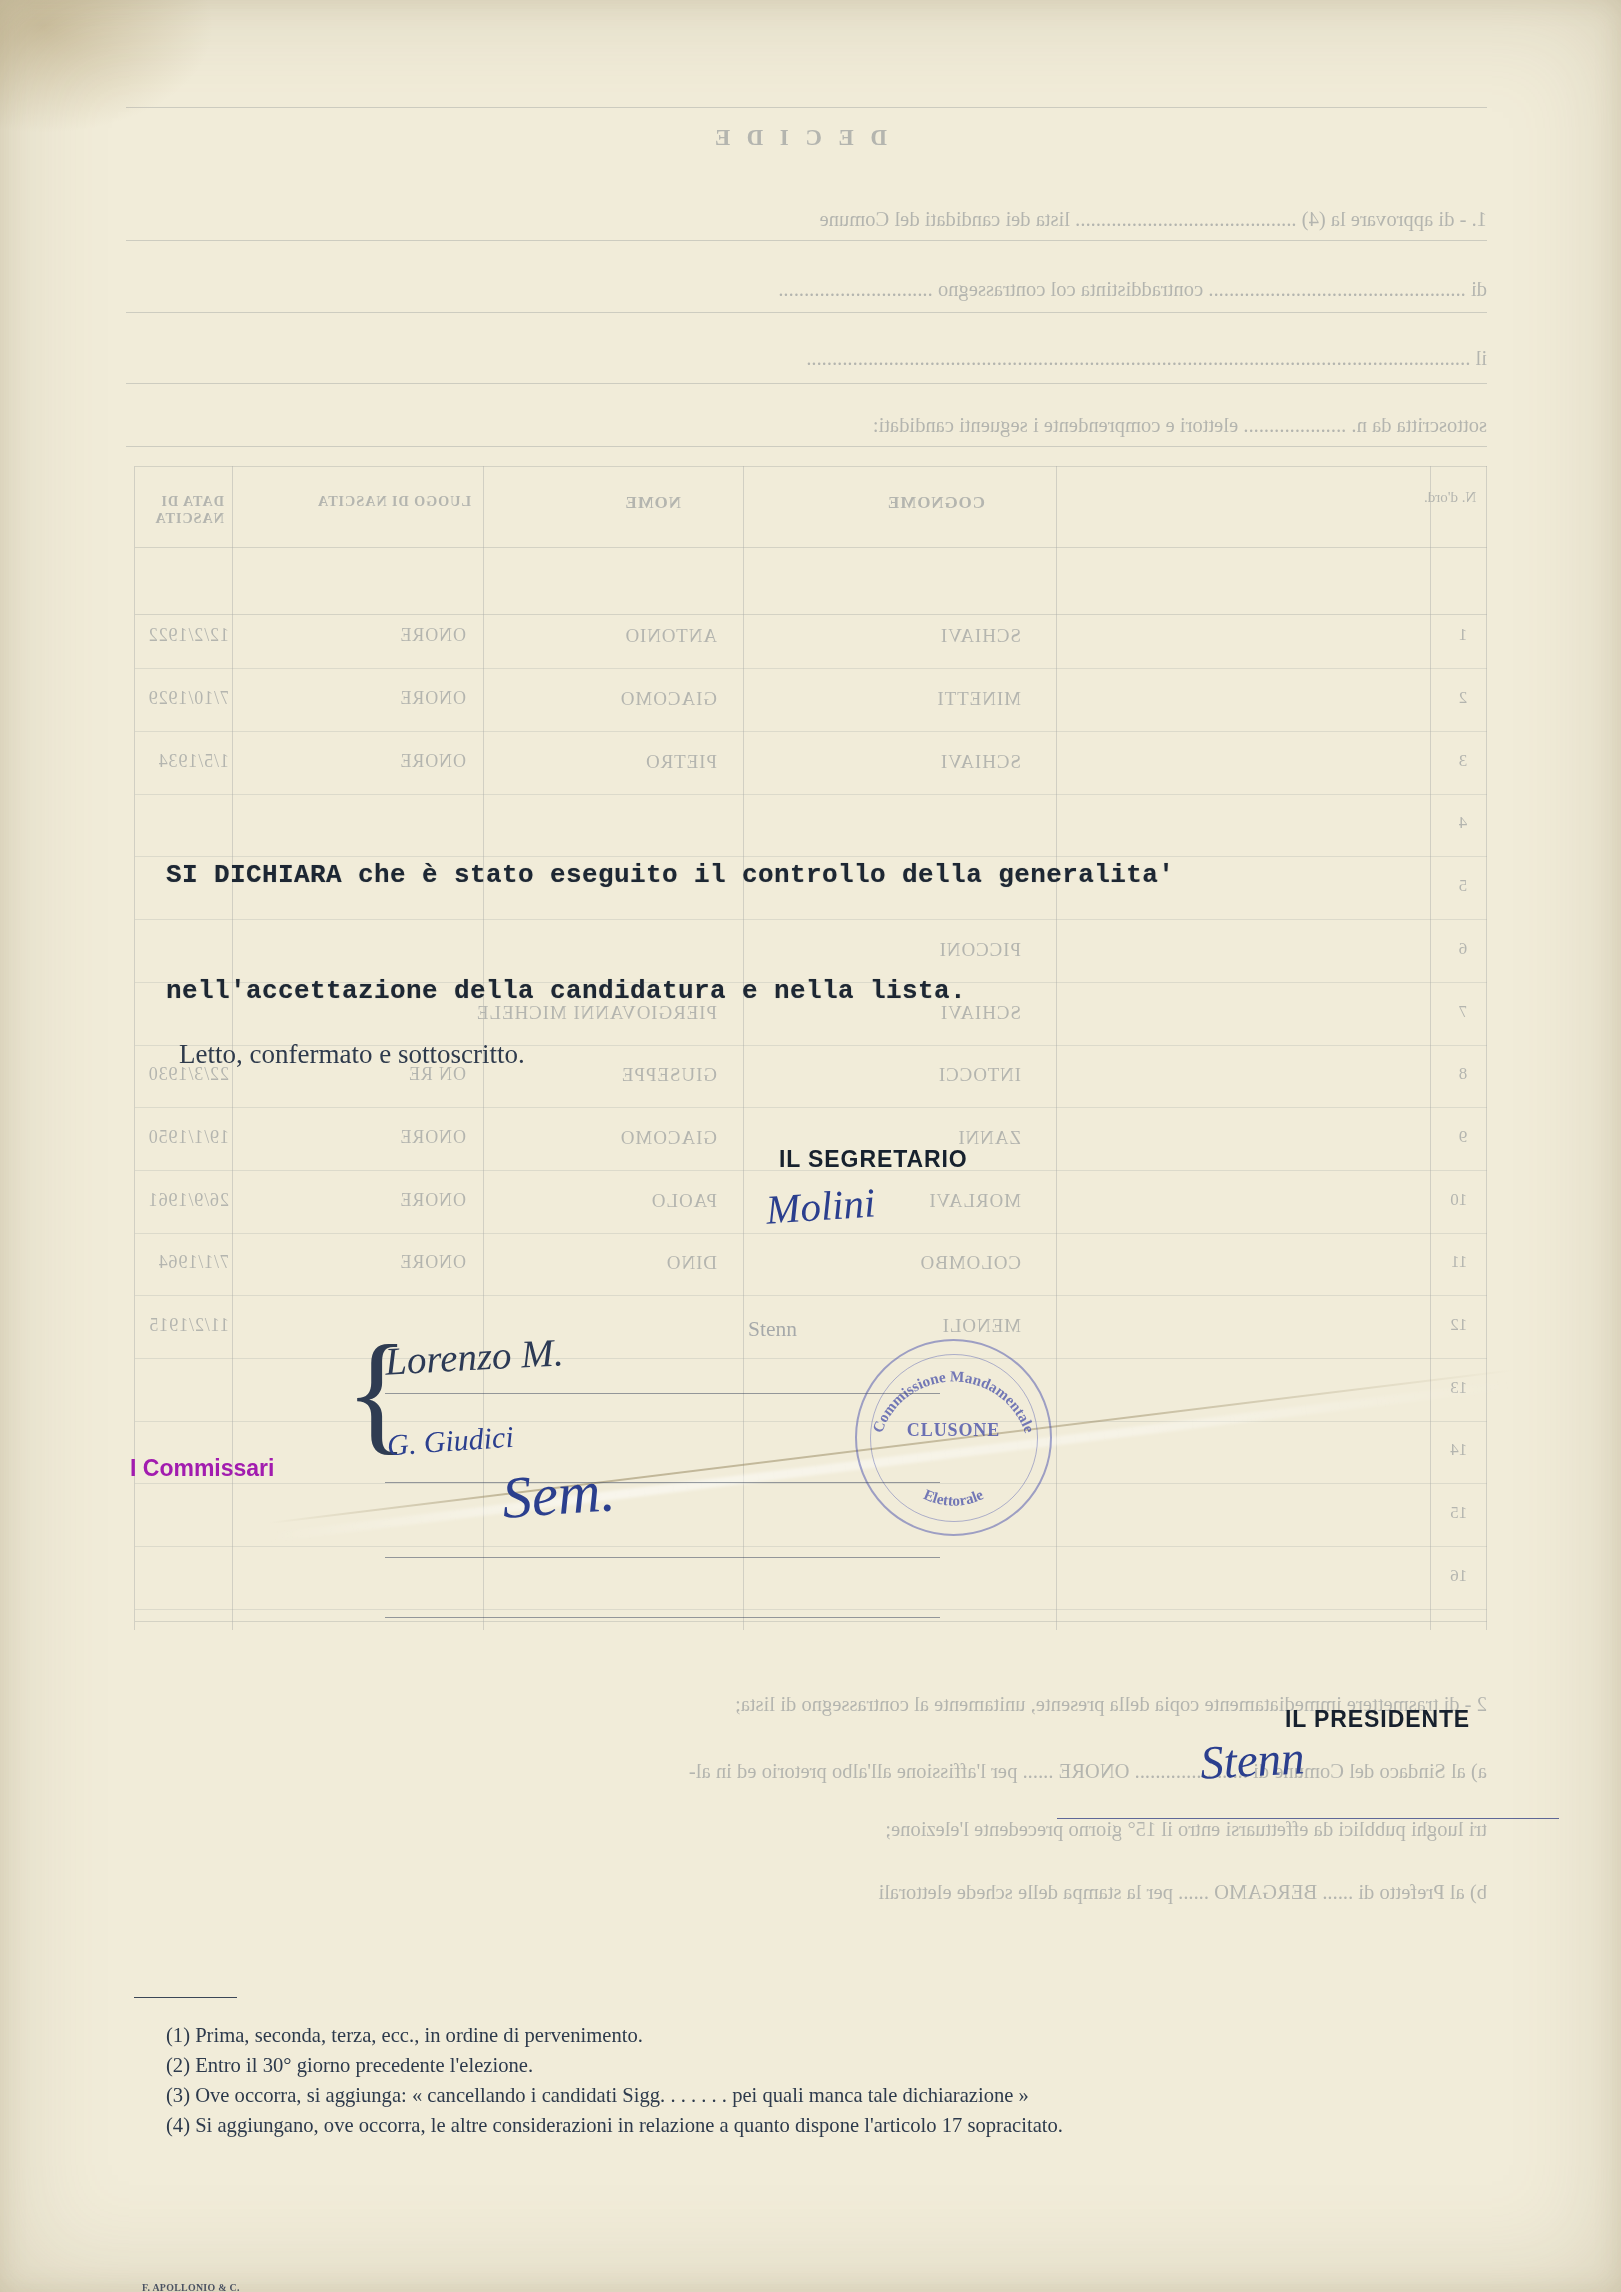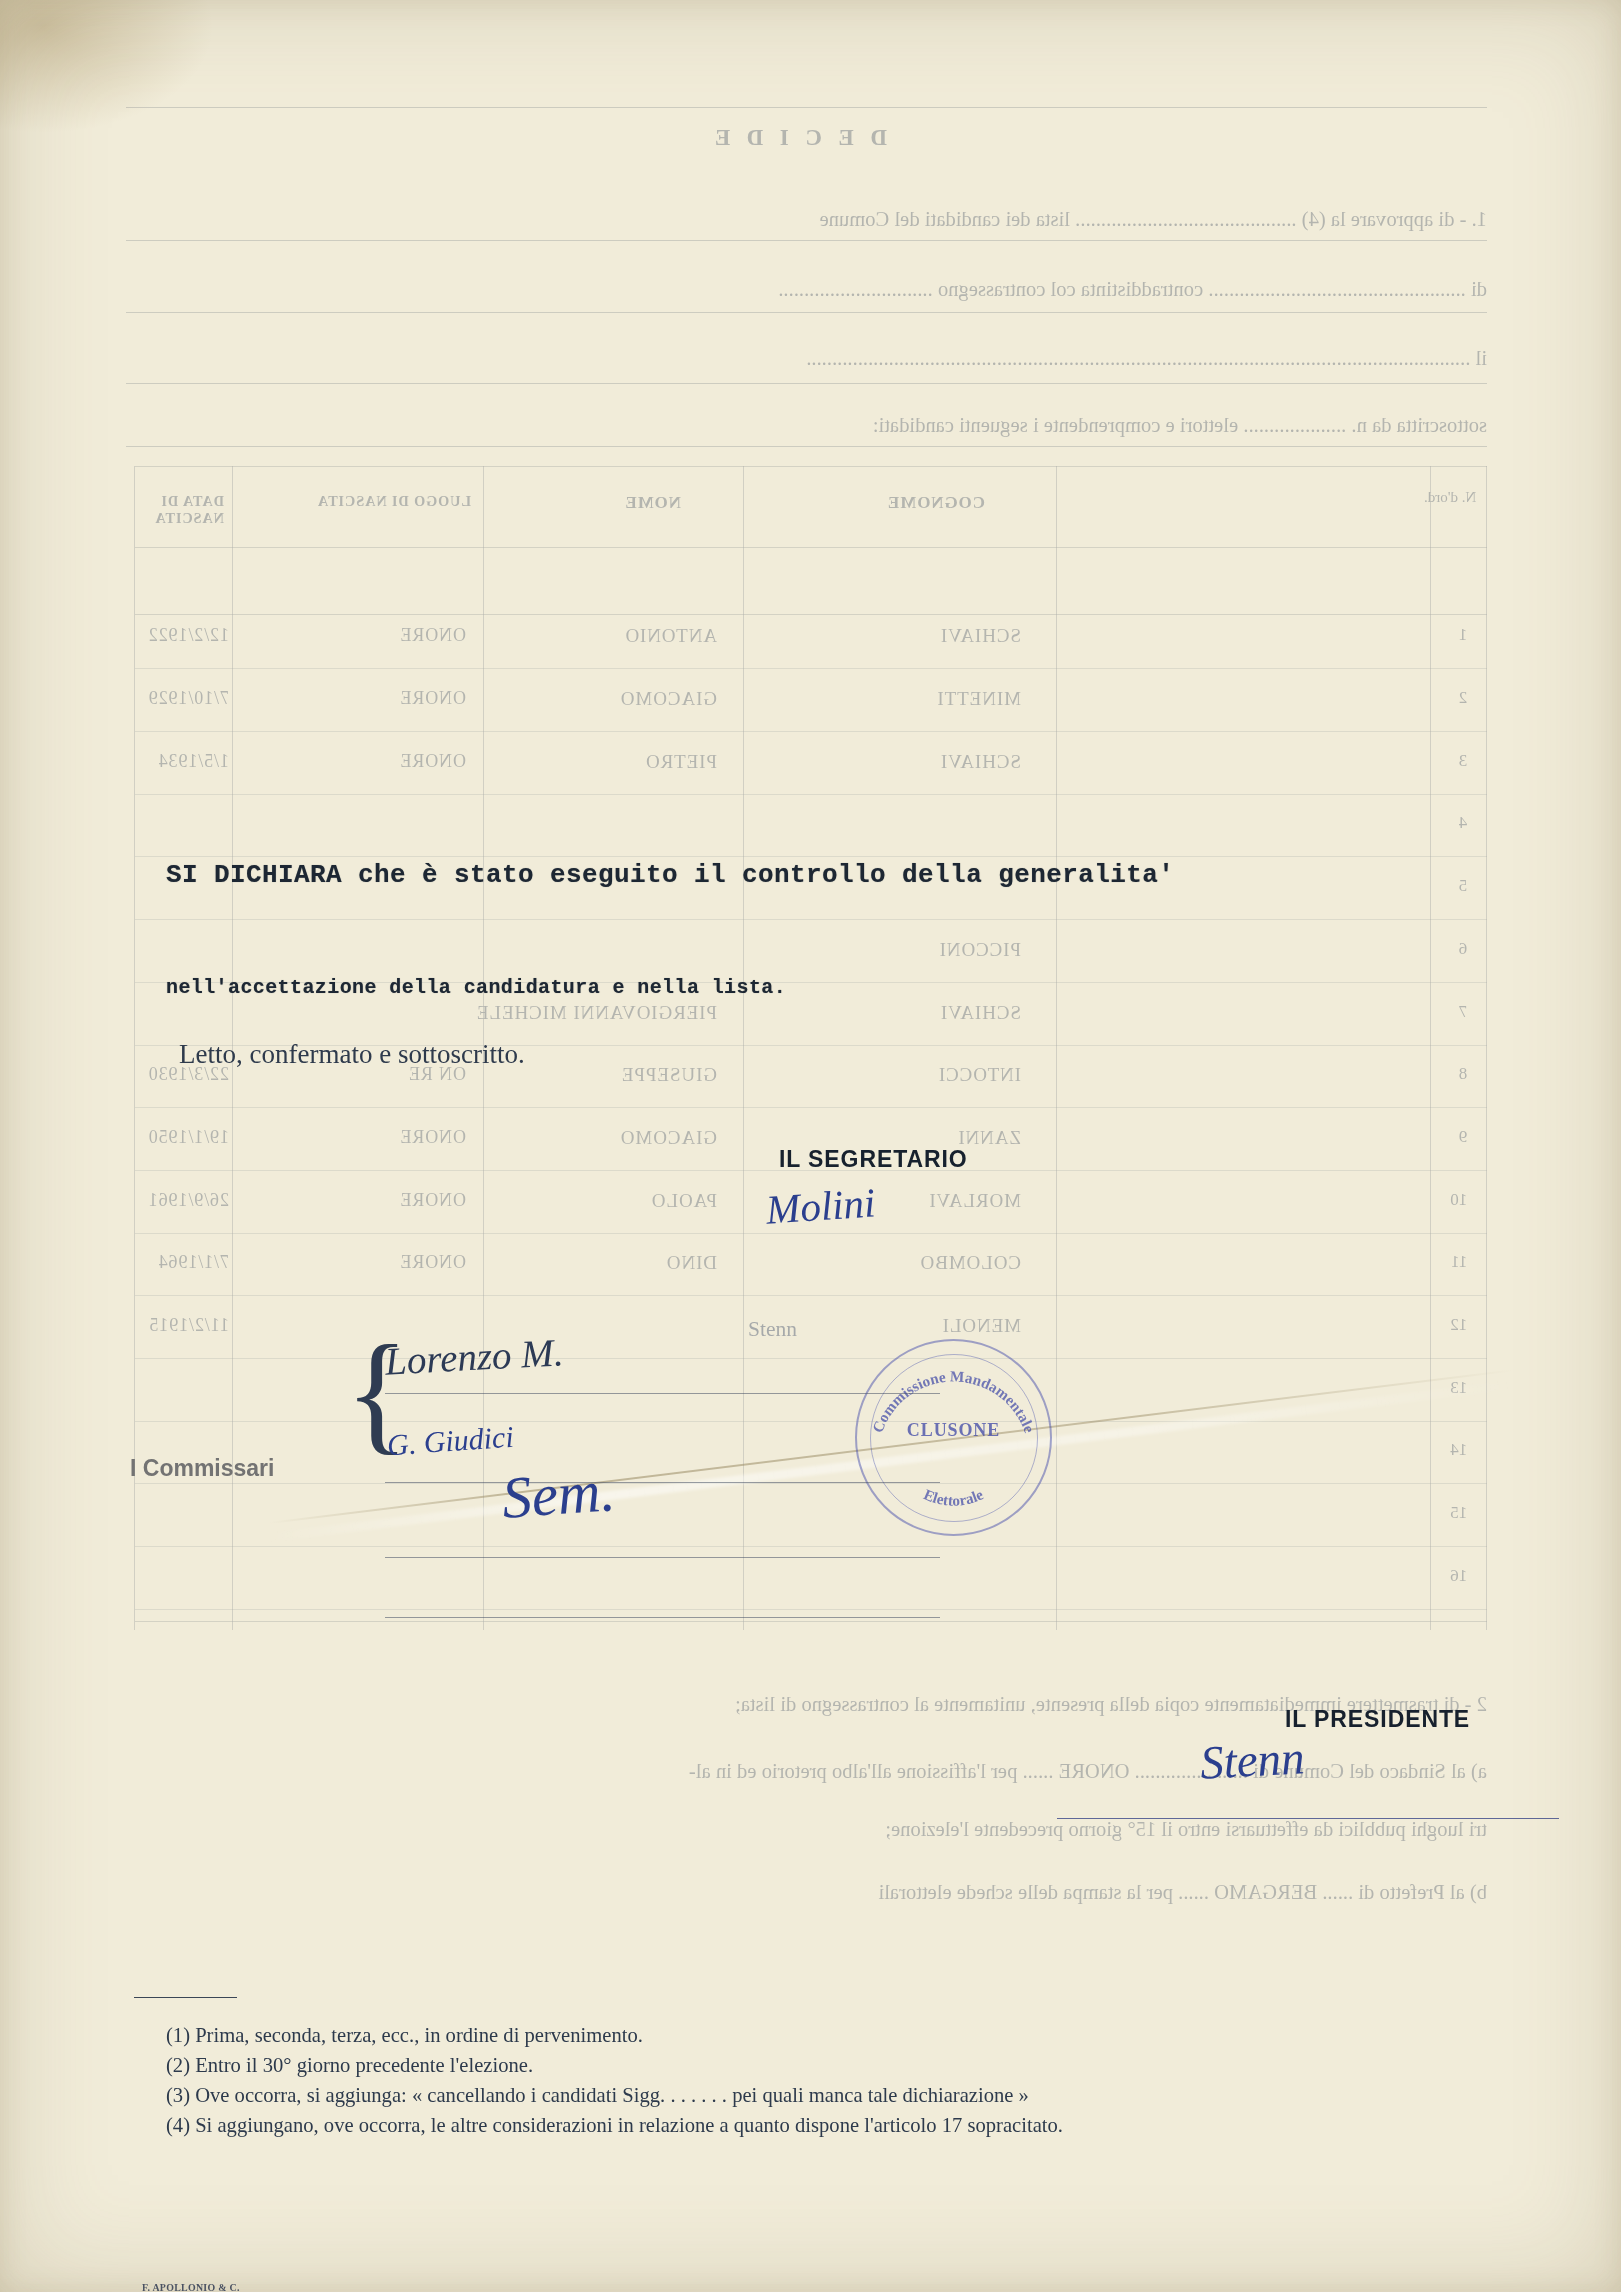--- a/index.html
+++ b/index.html
@@ -101,21 +101,21 @@
     position:absolute;left:269px;top:1533px;width:1254px;height:9px;
     background:linear-gradient(90deg, rgba(255,255,255,.0), rgba(255,255,255,.5) 25%, rgba(255,255,255,.35) 70%, rgba(255,255,255,0));
     transform:rotate(-7deg);transform-origin:left center;
     filter:blur(1.8px);
   }
   .brace{
     position:absolute;font-size:134px;color:#2f3c52;font-family:"Liberation Serif",serif;
     line-height:1;
   }
   .commissari{
-    position:absolute;font-family:"Liberation Sans",sans-serif;font-weight:bold;font-size:23px;color:#737373;
+    position:absolute;font-family:"Liberation Sans",sans-serif;font-weight:bold;font-size:23px;color:#a21caf;
   }
   .role{
     position:absolute;font-family:"Liberation Sans",sans-serif;font-weight:bold;font-size:23px;color:#17212e;letter-spacing:0.9px;
   }
   .sig{
     position:absolute;font-family:"Liberation Serif",serif;font-style:italic;color:#2b3f8e;
   }
 </style>
 </head>
 <body>
@@ -231,21 +231,21 @@
     <div class="txt" style="left:134px;top:1881px;font-size:20.6px;">b) al Prefetto di ......  BERGAMO  ......  per la stampa delle schede elettorali</div>
   </div>
 </div>
 
 <div class="fg">
 
   <div class="crease"></div>
   <div class="crease2"></div>
 
   <div class="stamp-text" style="left:166px;top:860px;font-size:26px;">SI DICHIARA che è stato eseguito il controllo della generalita'</div>
-  <div class="stamp-text" style="left:166px;top:976px;font-size:20px;">nell'accettazione della candidatura e nella lista.</div>
+  <div class="stamp-text" style="left:166px;top:976px;font-size:26px;">nell'accettazione della candidatura e nella lista.</div>
 
   <div class="hand" style="left:179px;top:1039px;font-size:27px;color:#2e3a4c;">Letto, confermato e sottoscritto.</div>
 
   <div class="role" style="left:779px;top:1146px;">IL SEGRETARIO</div>
   <div class="sig ink" style="left:766px;top:1182px;font-size:41px;transform:rotate(-4deg);">Molini</div>
 
   <div class="roundstamp">
     <svg class="stamp-arc" viewBox="0 0 215 215">
       <defs>
         <path id="arcTop" d="M 24,120 A 84,84 0 0 1 191,120" fill="none"></path>

